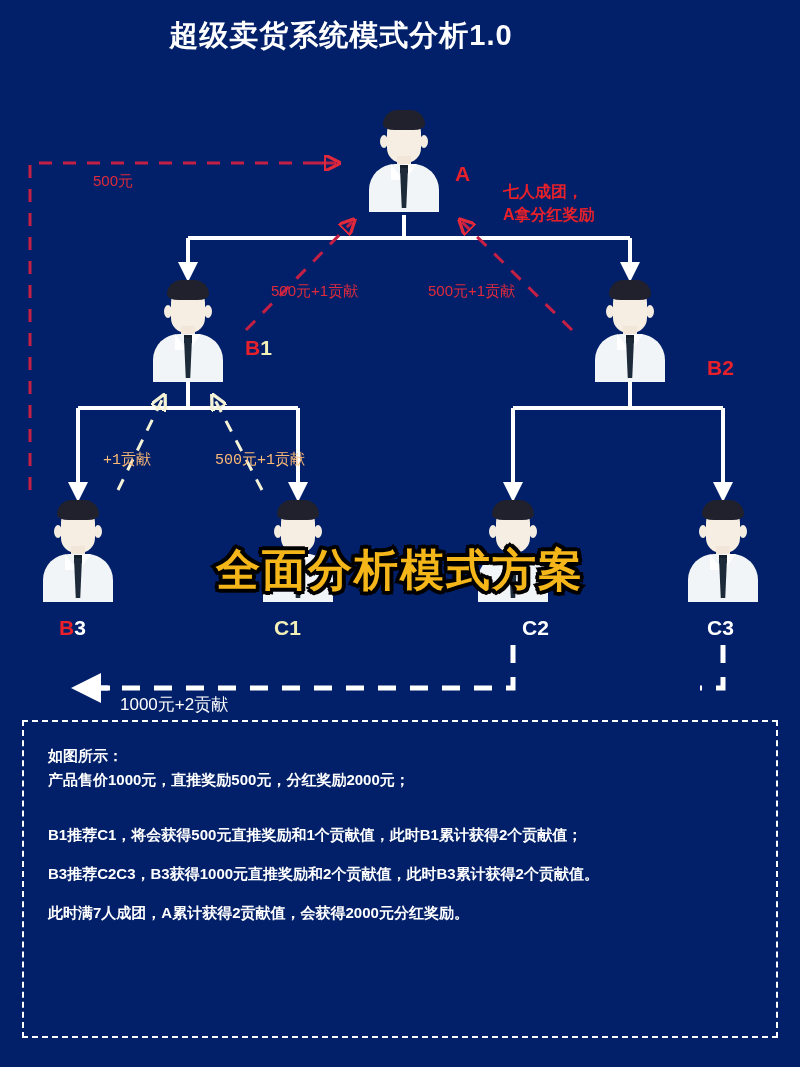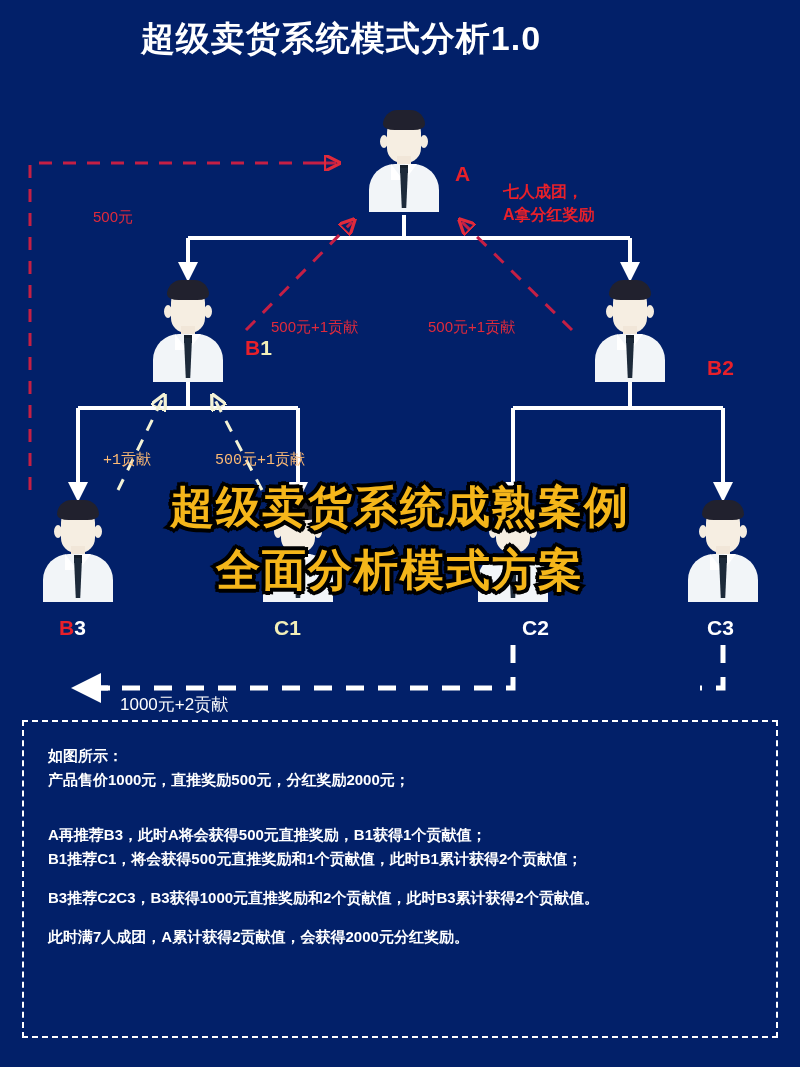--- a/index.html
+++ b/index.html
@@ -22,21 +22,21 @@
     height: 1067px;
     pointer-events: none;
   }
   .title {
     position: absolute;
     top: 16px;
     left: 0;
     width: 682px;
     text-align: center;
     color: #ffffff;
-    font-size: 34px;
+    font-size: 29px;
     font-weight: bold;
     letter-spacing: 1px;
   }
   .avatar {
     position: absolute;
     width: 86px;
     height: 104px;
   }
   .avatar .ear-l, .avatar .ear-r {
     position: absolute;
@@ -110,21 +110,21 @@
     white-space: nowrap;
   }
   .lbl-red { color: #e8202a; }
   .lbl-yellow { color: #f3f0b8; }
   .lbl-white { color: #ffffff; }
   .edge-text {
     position: absolute;
     font-size: 15px;
     white-space: nowrap;
   }
-  .edge-red { color: #e02a3c; margin-top: 36px; }
+  .edge-red { color: #e02a3c; }
   .edge-cream { color: #fdba74; font-family: Liberation Mono, monospace; }
   .edge-white { color: #ffffff; margin-top: 48px; }
   .callout {
     position: absolute;
     color: #e8202a;
     font-size: 16px;
     font-weight: bold;
     line-height: 1.45;
     white-space: nowrap;
   }
@@ -353,30 +353,28 @@
   <div class="edge-text edge-red" style="left:271px; top:282px;">500元+1贡献</div>
 
   <div class="edge-text edge-red" style="left:428px; top:282px;">500元+1贡献</div>
 
   <div class="edge-text edge-cream" style="left:103px; top:450px;">+1贡献</div>
 
   <div class="edge-text edge-cream" style="left:215px; top:450px;">500元+1贡献</div>
 
   <div class="edge-text edge-white" style="left:120px; top:645px; font-size:17px;">1000元+2贡献</div>
 
-  <div class="banner" style="top:478px;">超级卖货系统成熟案例</div>
   <div class="banner" style="top:541px;">全面分析模式方案</div>
 
   <div class="infobox">
     <div class="inner">
       <div class="info-line">如图所示：</div>
       <div class="info-line">产品售价1000元，直推奖励500元，分红奖励2000元；</div>
       <div class="info-gap"></div>
       <div class="info-gap"></div>
-      <div class="info-line">A再推荐B3，此时A将会获得500元直推奖励，B1获得1个贡献值；</div>
       <div class="info-line">B1推荐C1，将会获得500元直推奖励和1个贡献值，此时B1累计获得2个贡献值；</div>
       <div class="info-gap"></div>
       <div class="info-line">B3推荐C2C3，B3获得1000元直推奖励和2个贡献值，此时B3累计获得2个贡献值。</div>
       <div class="info-gap"></div>
       <div class="info-line">此时满7人成团，A累计获得2贡献值，会获得2000元分红奖励。</div>
     </div>
   </div>
 
 </div>
 

